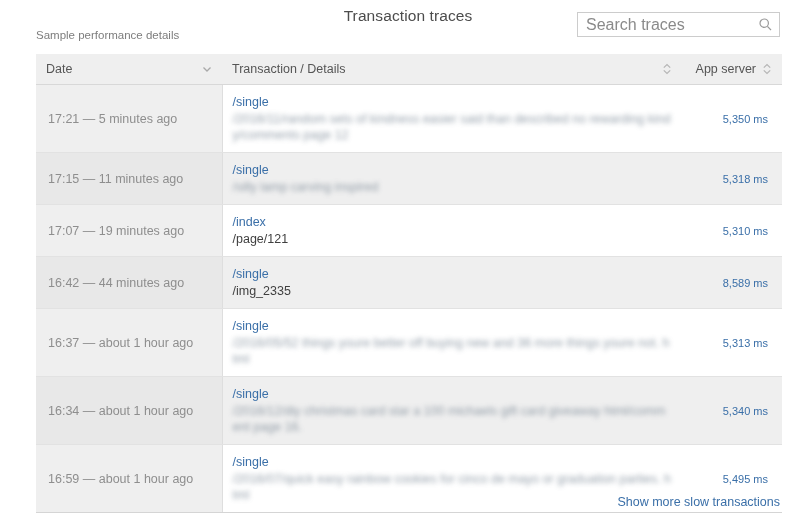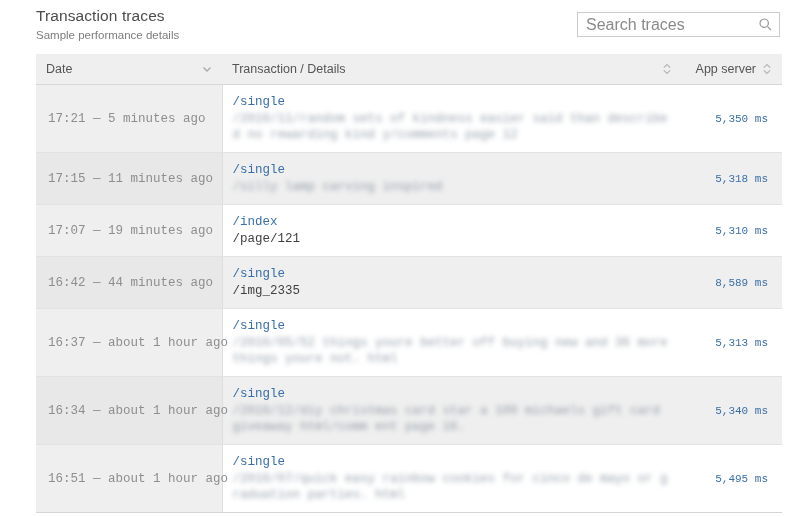--- a/index.html
+++ b/index.html
@@ -29,20 +29,21 @@
     height: 46px;
   }
   .title {
     font-size: 15.5px;
     color: #4c4c4c;
     font-weight: normal;
     margin: 0;
     padding: 0;
     line-height: 20px;
     letter-spacing: 0.1px;
+    text-align: center;
   }
   .subtitle {
     font-size: 11.5px;
     color: #7d7d7d;
     line-height: 16px;
     margin-top: 1px;
   }
   .search-wrap {
     position: absolute;
     right: 20px;
@@ -116,21 +117,20 @@
     margin-left: 6px;
     position: relative;
   }
 
   table.traces td {
     font-size: 12.5px;
     vertical-align: middle;
     padding: 0;
     border: none;
     box-sizing: border-box;
-    font-family: Liberation Mono, monospace;
   }
   tr.trace-row td { background: #ffffff; }
   tr.trace-row.alt td { background: #efefef; }
   tr.trace-row td.cell-date {
     background: #efefef;
     border-right: 1px solid #dedede;
     border-bottom: 1px solid #e2e2e2;
     color: #8e8e8e;
     padding: 0 10px 0 12px;
     white-space: nowrap;
@@ -286,24 +286,27 @@
         </tr>
         <tr class="trace-row alt">
           <td class="cell-date">16:34 — about 1 hour ago</td>
           <td class="cell-tx">
             <a class="tx-name" href="#">/single</a>
             <span class="tx-detail obscured">/2016/12/diy christmas card star a 100 michaels gift card giveaway html/comm ent page 16.</span>
           </td>
           <td class="cell-app">5,340 ms</td>
         </tr>
         <tr class="trace-row">
-          <td class="cell-date">16:51 — about 1 hour ago</td>
+          <td class="cell-date">16:59 — about 1 hour ago</td>
           <td class="cell-tx">
             <a class="tx-name" href="#">/single</a>
             <span class="tx-detail obscured">/2016/07/quick easy rainbow cookies for cinco de mayo or graduation parties. html</span>
           </td>
           <td class="cell-app">5,495 ms</td>
         </tr>
       </tbody>
   </table>
 
+  <div class="footer-link-wrap">
+    <a class="footer-link" href="#">Show more slow transactions</a>
+  </div>
 
 </div>
 
 </body></html>

